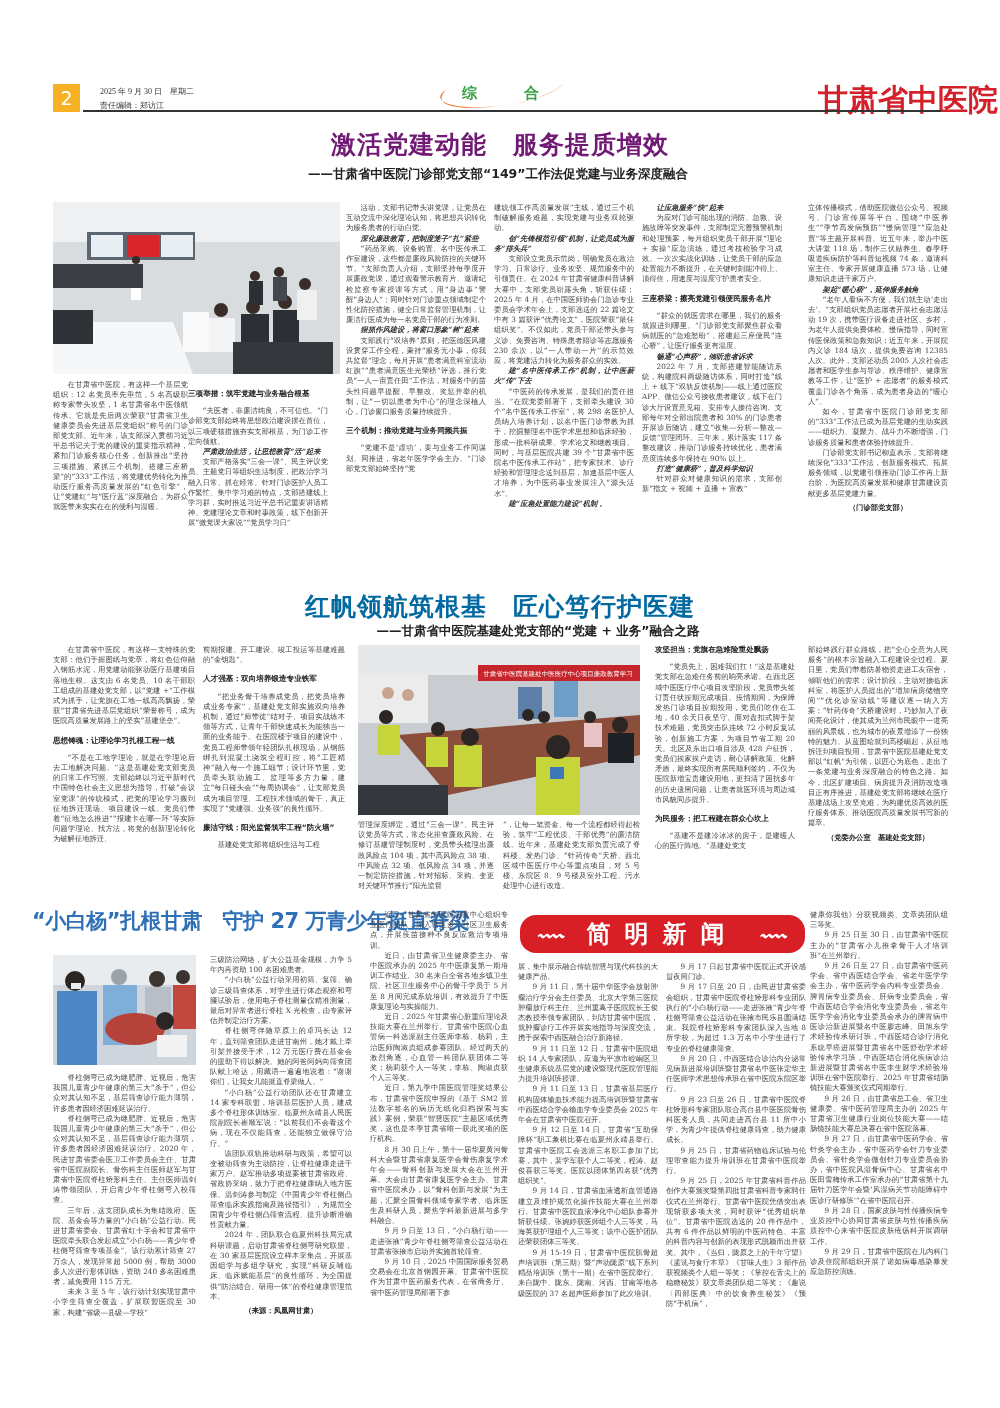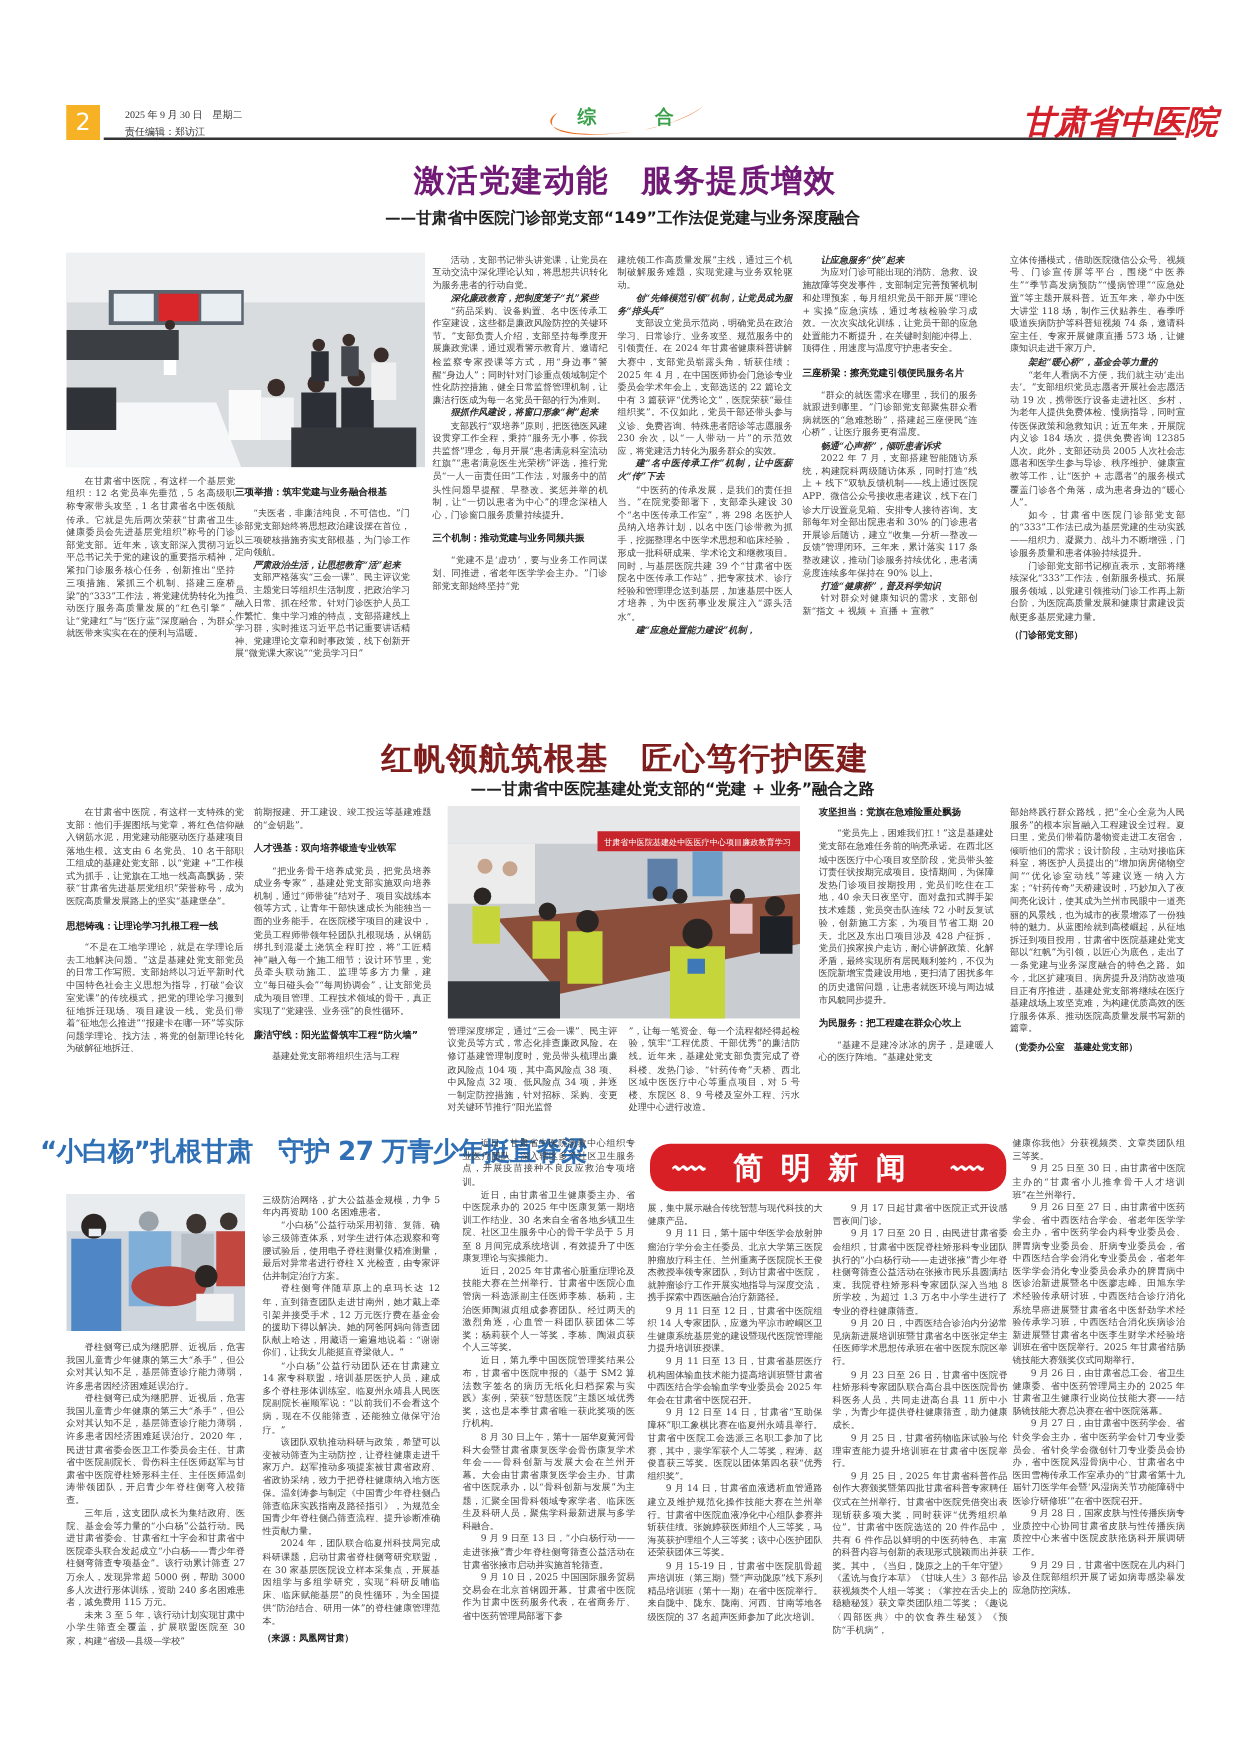--- a/index.html
+++ b/index.html
@@ -9,40 +9,40 @@
 
   
   .page-num { left: 53px; top: 84px; width: 27px; height: 28px; background: #f6b224; color: #fff; font-family: "DejaVu Sans", sans-serif; font-size: 19px; line-height: 28px; text-align: center; }
   .hdr-date, .hdr-editor { left: 100px; font-family: Liberation Serif, serif; font-size: 8px; color: #333; white-space: nowrap; }
   .hdr-date { top: 86px; }
   .hdr-editor { top: 100px; }
   .hdr-rule { left: 83px; top: 110px; width: 858px; height: 2px; background: #333; }
   .section-badge { left: 428px; top: 78px; width: 140px; height: 34px; }
   .section-badge .swoosh { position: absolute; left: 0; top: 4px; width: 140px; height: 32px; }
   .section-badge .ch { position: absolute; top: 6px; font-size: 15px; font-weight: bold; color: #3aa04a; font-family: "DejaVu Sans", sans-serif; }
-  .masthead { left: 818px; top: 80px; font-size: 26px; color: #d4202a; font-weight: bold; letter-spacing: 0px; font-family: "DejaVu Serif", serif; font-style: italic; white-space: nowrap; }
+  .masthead { left: 818px; top: 80px; font-size: 30px; color: #d4202a; font-weight: bold; letter-spacing: 0px; font-family: "DejaVu Serif", serif; white-space: nowrap; }
 
   
   .h1 { left: 0; width: 1000px; text-align: center; font-family: "DejaVu Sans", sans-serif; font-weight: bold; white-space: nowrap; }
   .h1-a { top: 128px; font-size: 25px; color: #701a75; letter-spacing: 1px; }
   .sub-a { top: 166px; font-size: 12.5px; color: #222; left: 48px; }
-  .h1-b { top: 590px; font-size: 25px; color: #7f1d1d; letter-spacing: 1px; left: 80px; font-family: "DejaVu Serif", serif; }
+  .h1-b { top: 590px; font-size: 25px; color: #0369a1; letter-spacing: 1px; left: 80px; font-family: "DejaVu Serif", serif; }
   .sub-b { top: 623px; font-size: 12.5px; color: #222; left: 118px; }
   .h1-c { left: 32px; width: 330px; top: 907px; font-size: 21px; color: #2e6fb5; text-align: left; letter-spacing: -0.5px; }
 
   
   .photo { overflow: hidden; }
   .photo svg { display: block; }
 
   
   .col { font-size: 7.3px; line-height: 10.2px; color: #444; text-align: justify; }
   .col p { text-indent: 2em; margin: 0; }
   .col .sh { font-family: "DejaVu Sans", sans-serif; font-weight: bold; font-size: 7.6px; color: #222; margin: 9px 0 7px; text-indent: 0; }
   .col .sub { font-style: italic; font-weight: bold; color: #333; text-indent: 2em; }
-  .col .src { text-align: left; font-family: "DejaVu Sans", sans-serif; font-weight: bold; color: #222; text-indent: 0; margin-top: 4px; }
+  .col .src { text-align: center; font-family: "DejaVu Sans", sans-serif; font-weight: bold; color: #222; text-indent: 0; margin-top: 4px; }
 
   
   .news-banner { left: 520px; top: 915px; width: 285px; height: 38px; background: #d81f26; border-radius: 16px; color: #fff; text-align: center; font-size: 24px; font-weight: bold; line-height: 38px; letter-spacing: 14px; font-family: "DejaVu Serif", serif; }
   .news-banner .wave { font-size: 13px; letter-spacing: 0; vertical-align: middle; }
 </style>
 </head>
 <body>
 
 <div class="abs page-num">2</div>
 <div class="abs hdr-date">2025 年 9 月 30 日　星期二</div>
@@ -121,21 +121,21 @@
     <p>为应对门诊可能出现的消防、急救、设施故障等突发事件，支部制定完善预警机制和处理预案，每月组织党员干部开展“理论 + 实操”应急演练，通过考核检验学习成效。一次次实战化训练，让党员干部的应急处置能力不断提升，在关键时刻能冲得上、顶得住，用速度与温度守护患者安全。</p>
     <p class="sh">三座桥梁：擦亮党建引领便民服务名片</p>
     <p>“群众的就医需求在哪里，我们的服务就跟进到哪里。”门诊部党支部聚焦群众看病就医的“急难愁盼”，搭建起三座便民“连心桥”，让医疗服务更有温度。</p>
     <p class="sub">畅通“心声桥”，倾听患者诉求</p>
     <p>2022 年 7 月，支部搭建智能随访系统，构建院科两级随访体系，同时打造“线上 + 线下”双轨反馈机制——线上通过医院 APP、微信公众号接收患者建议，线下在门诊大厅设置意见箱、安排专人接待咨询。支部每年对全部出院患者和 30% 的门诊患者开展诊后随访，建立“收集—分析—整改—反馈”管理闭环。三年来，累计落实 117 条整改建议，推动门诊服务持续优化，患者满意度连续多年保持在 90% 以上。</p>
     <p class="sub">打造“健康桥”，普及科学知识</p>
     <p>针对群众对健康知识的需求，支部创新“指文 + 视频 + 直播 + 宣教”</p>
   </div>
 <div class="abs col" style="left:808px;top:203px;width:140px;" id="a1c6">
     <p style="text-indent: 0px;">立体传播模式，借助医院微信公众号、视频号、门诊宣传屏等平台，围绕“中医养生”“季节高发病预防”“慢病管理”“应急处置”等主题开展科普。近五年来，举办中医大讲堂 118 场，制作三伏贴养生、春季呼吸道疾病防护等科普短视频 74 条，邀请科室主任、专家开展健康直播 573 场，让健康知识走进千家万户。</p>
-    <p class="sub">架起“暖心桥”，基金会等力量的</p>
+    <p class="sub">架起“暖心桥”，延伸服务触角</p>
     <p>“老年人看病不方便，我们就主动‘走出去’。”支部组织党员志愿者开展社会志愿活动 19 次，携带医疗设备走进社区、乡村，为老年人提供免费体检、慢病指导，同时宣传医保政策和急救知识；近五年来，开展院内义诊 184 场次，提供免费咨询 12385 人次。此外，支部还动员 2005 人次社会志愿者和医学生参与导诊、秩序维护、健康宣教等工作，让“医护 + 志愿者”的服务模式覆盖门诊各个角落，成为患者身边的“暖心人”。</p>
     <p>如今，甘肃省中医院门诊部党支部的“333”工作法已成为基层党建的生动实践——组织力、凝聚力、战斗力不断增强，门诊服务质量和患者体验持续提升。</p>
     <p>门诊部党支部书记柳直表示，支部将继续深化“333”工作法，创新服务模式、拓展服务领域，以党建引领推动门诊工作再上新台阶，为医院高质量发展和健康甘肃建设贡献更多基层党建力量。</p>
     <p class="src">（门诊部党支部）</p>
   </div>
 
 <div class="abs h1 h1-b" style="width:840px">红帆领航筑根基　匠心笃行护医建</div>
 <div class="abs h1 sub-b" style="width:840px">——甘肃省中医院基建处党支部的“党建 + 业务”融合之路</div>
 
 <div class="abs col" style="left:53px;top:645px;width:142px;" id="a2c1">

